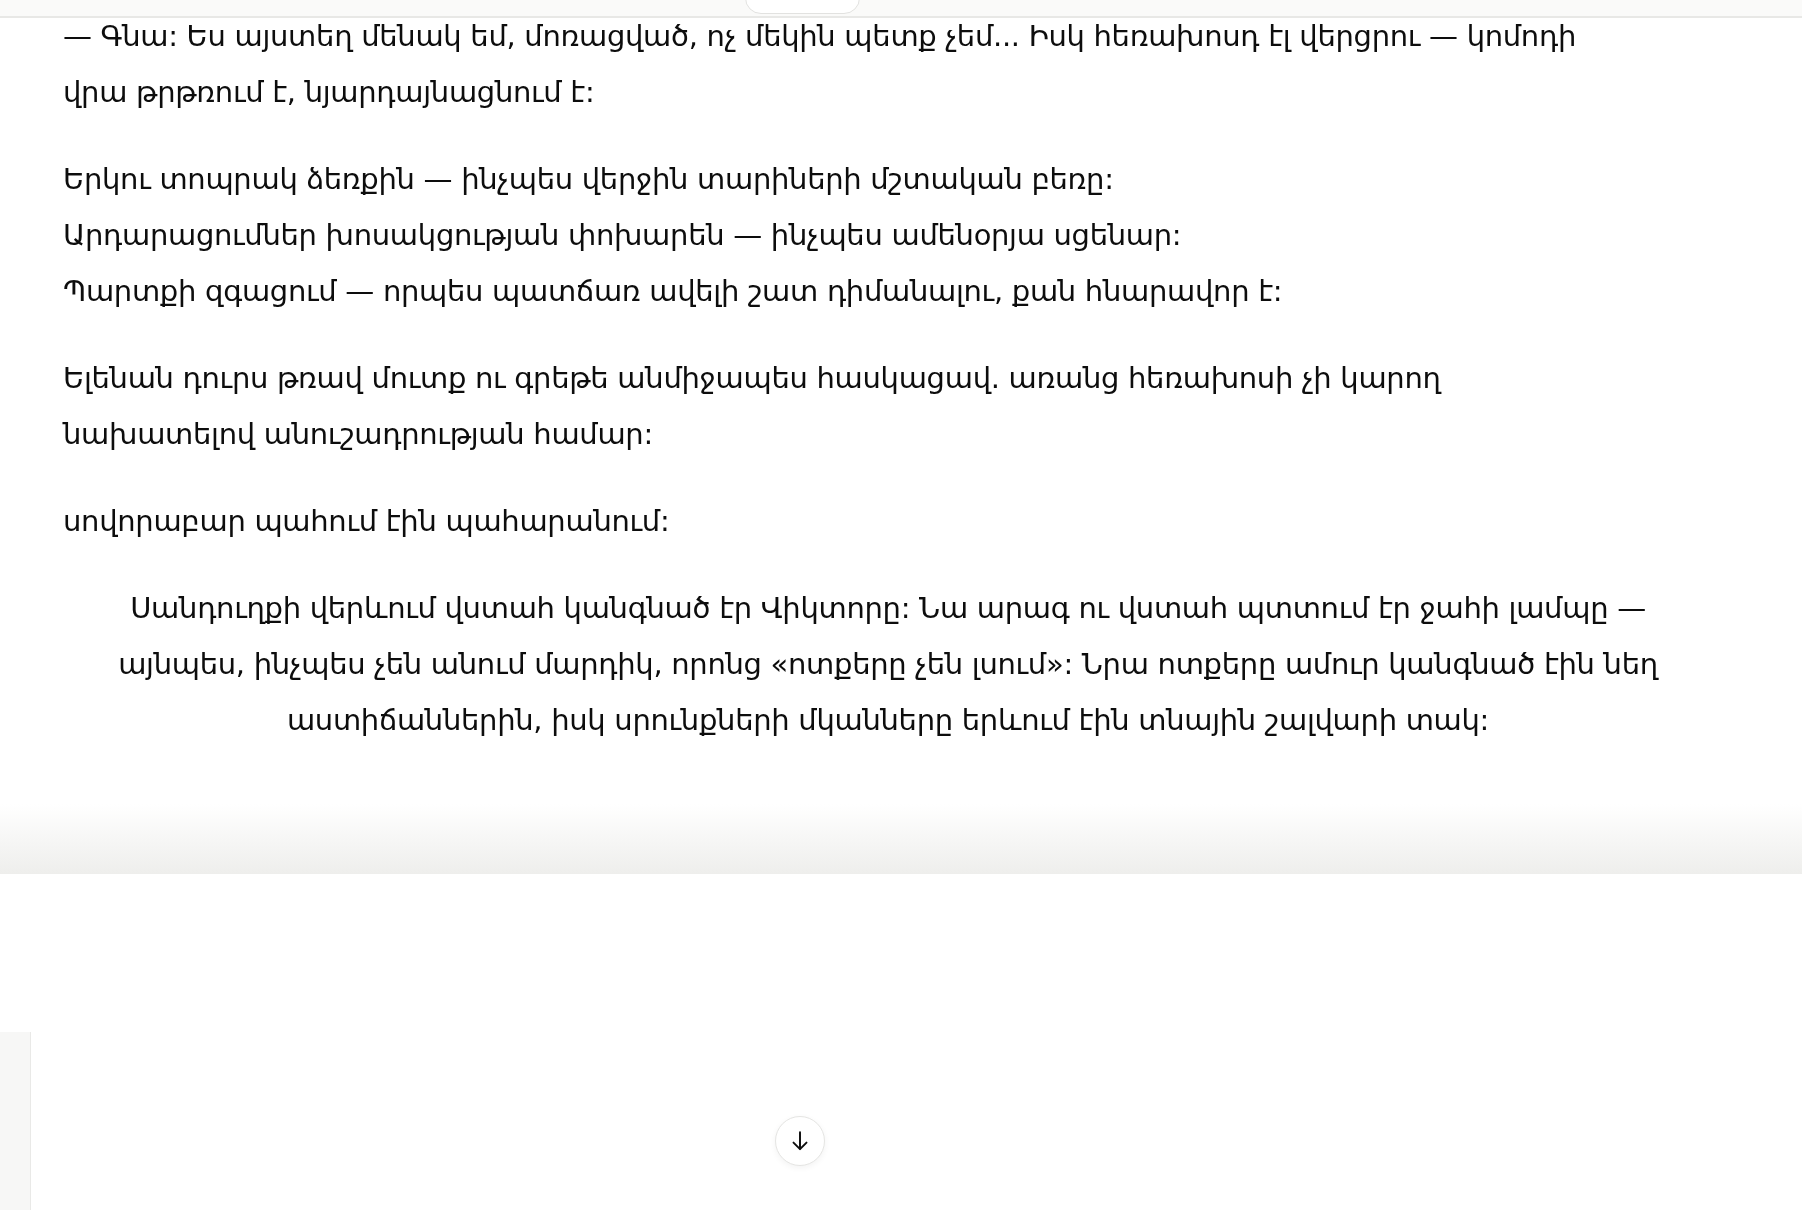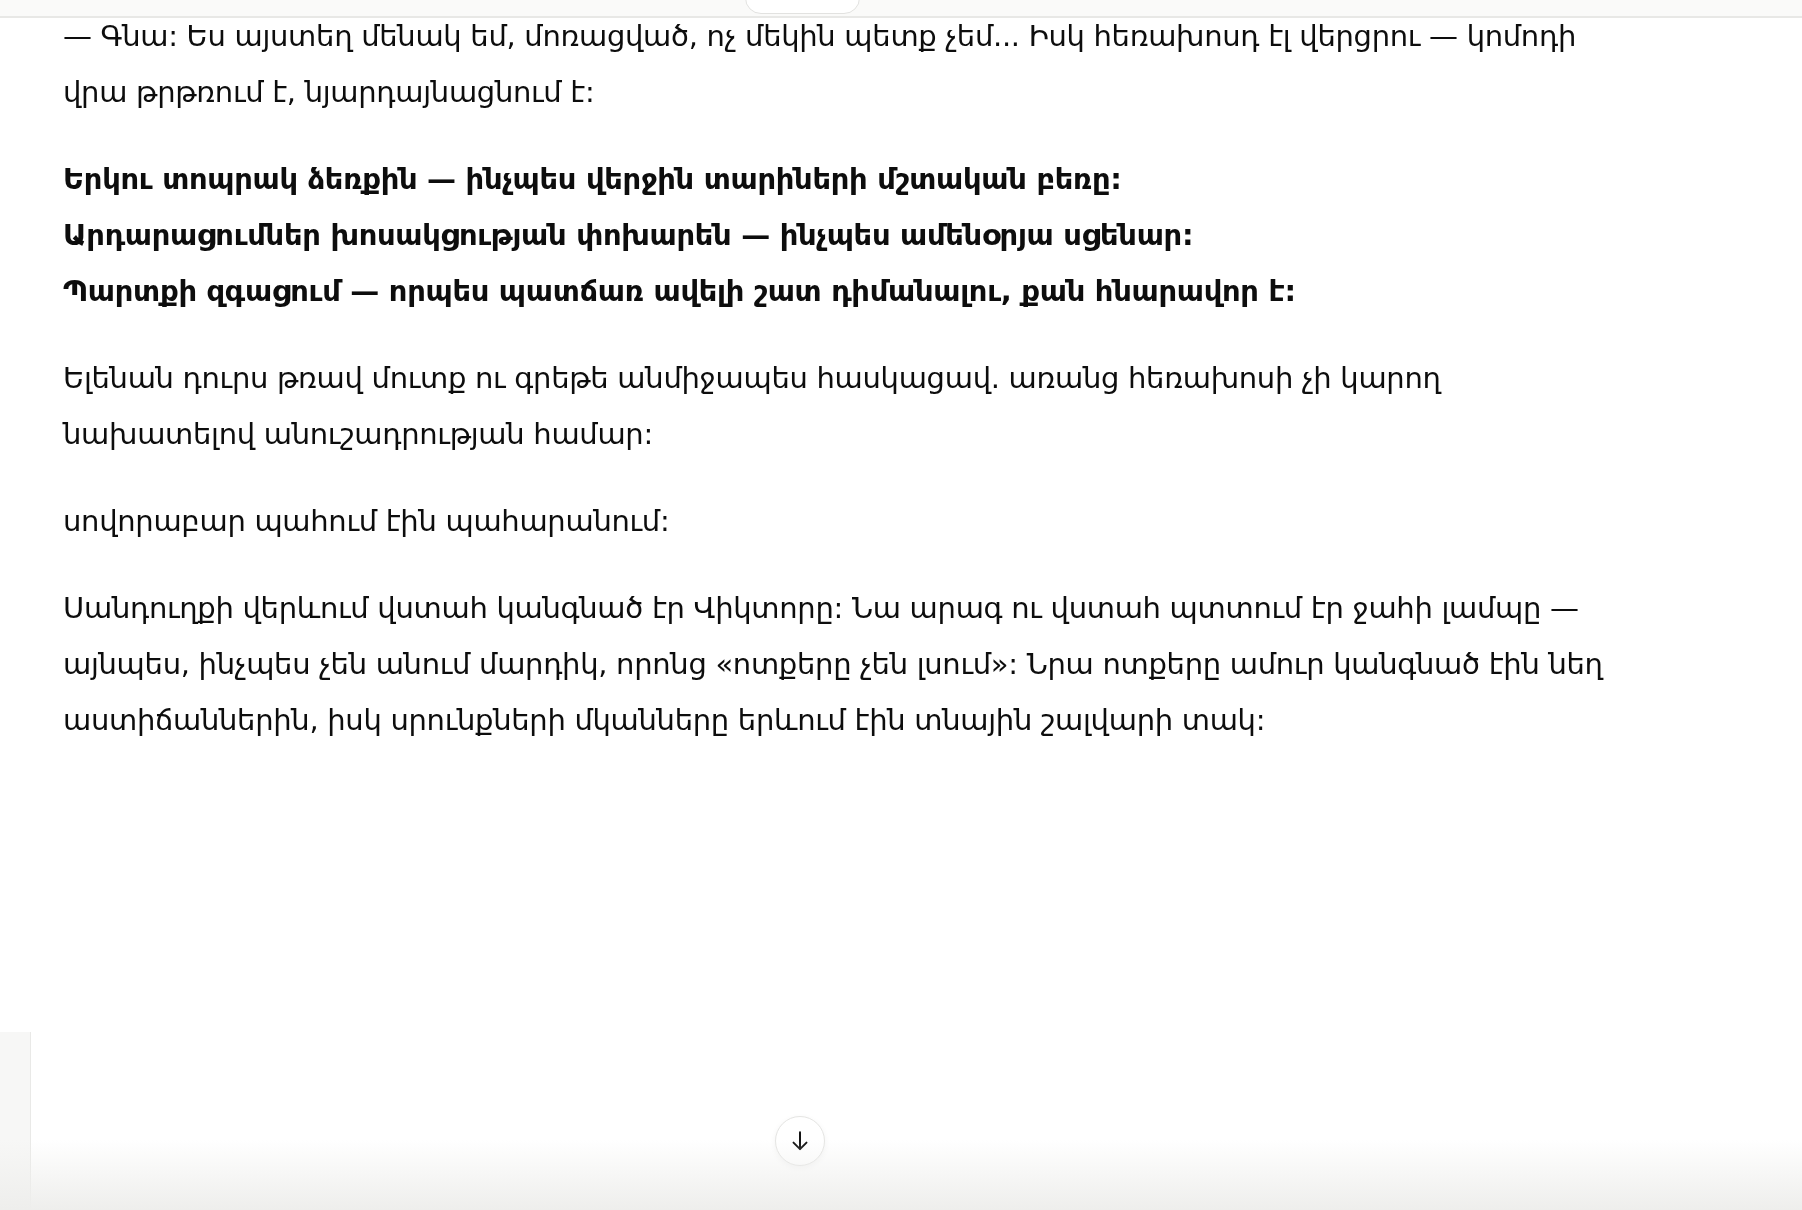--- a/index.html
+++ b/index.html
@@ -7,21 +7,21 @@
     padding: 0;
     width: 1802px;
     height: 1210px;
     overflow: hidden;
     background: #ffffff;
     font-family: "DejaVu Sans", sans-serif;
   }
   .page {
     position: relative;
     width: 1802px;
-    height: 1210px;
+    height: 874px;
     background: #ffffff;
   }
   
   .top-strip {
     position: absolute;
     left: 0; top: 0;
     width: 100%; height: 16px;
     background: #fafaf9;
   }
   .top-divider {
@@ -40,29 +40,29 @@
     border-radius: 16px;
   }
   .content {
     position: absolute;
     left: 63px;
     top: 8px;
     width: 1650px;
     color: #0d0d0d;
   }
   .para { margin: 0 0 31px 0; }
-  .para:last-child { margin-bottom: 0; }
+  .para:last-child { margin-bottom: 0; text-align: center; }
   .line {
     display: block;
     font-size: 29px;
     line-height: 56px;
     letter-spacing: -0.3px;
     white-space: nowrap;
   }
-  .para.bold .line { font-weight: 700; }
+  .para.bold .line { font-weight: 400; }
   
   .left-edge {
     position: absolute;
     left: 0; top: 1032px;
     width: 30px; height: 178px;
     background: #f7f7f6;
     border-right: 1.5px solid #e9e9e7;
   }
   
   .scroll-down {

